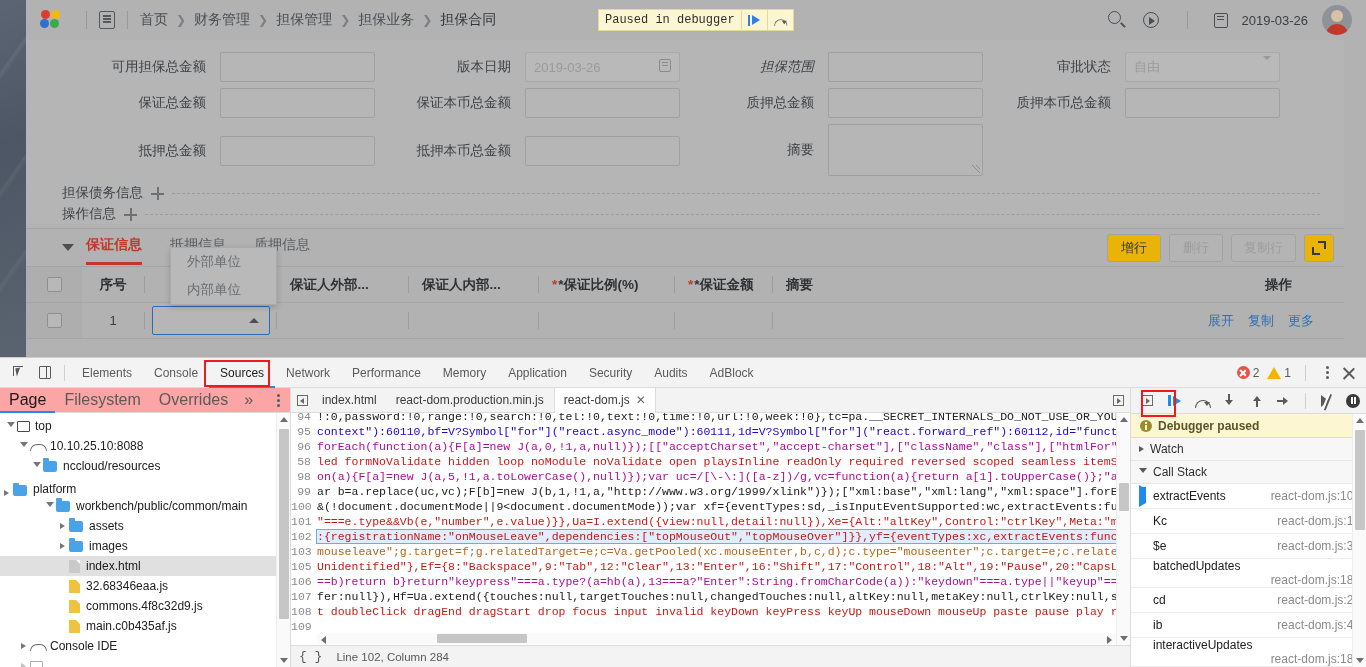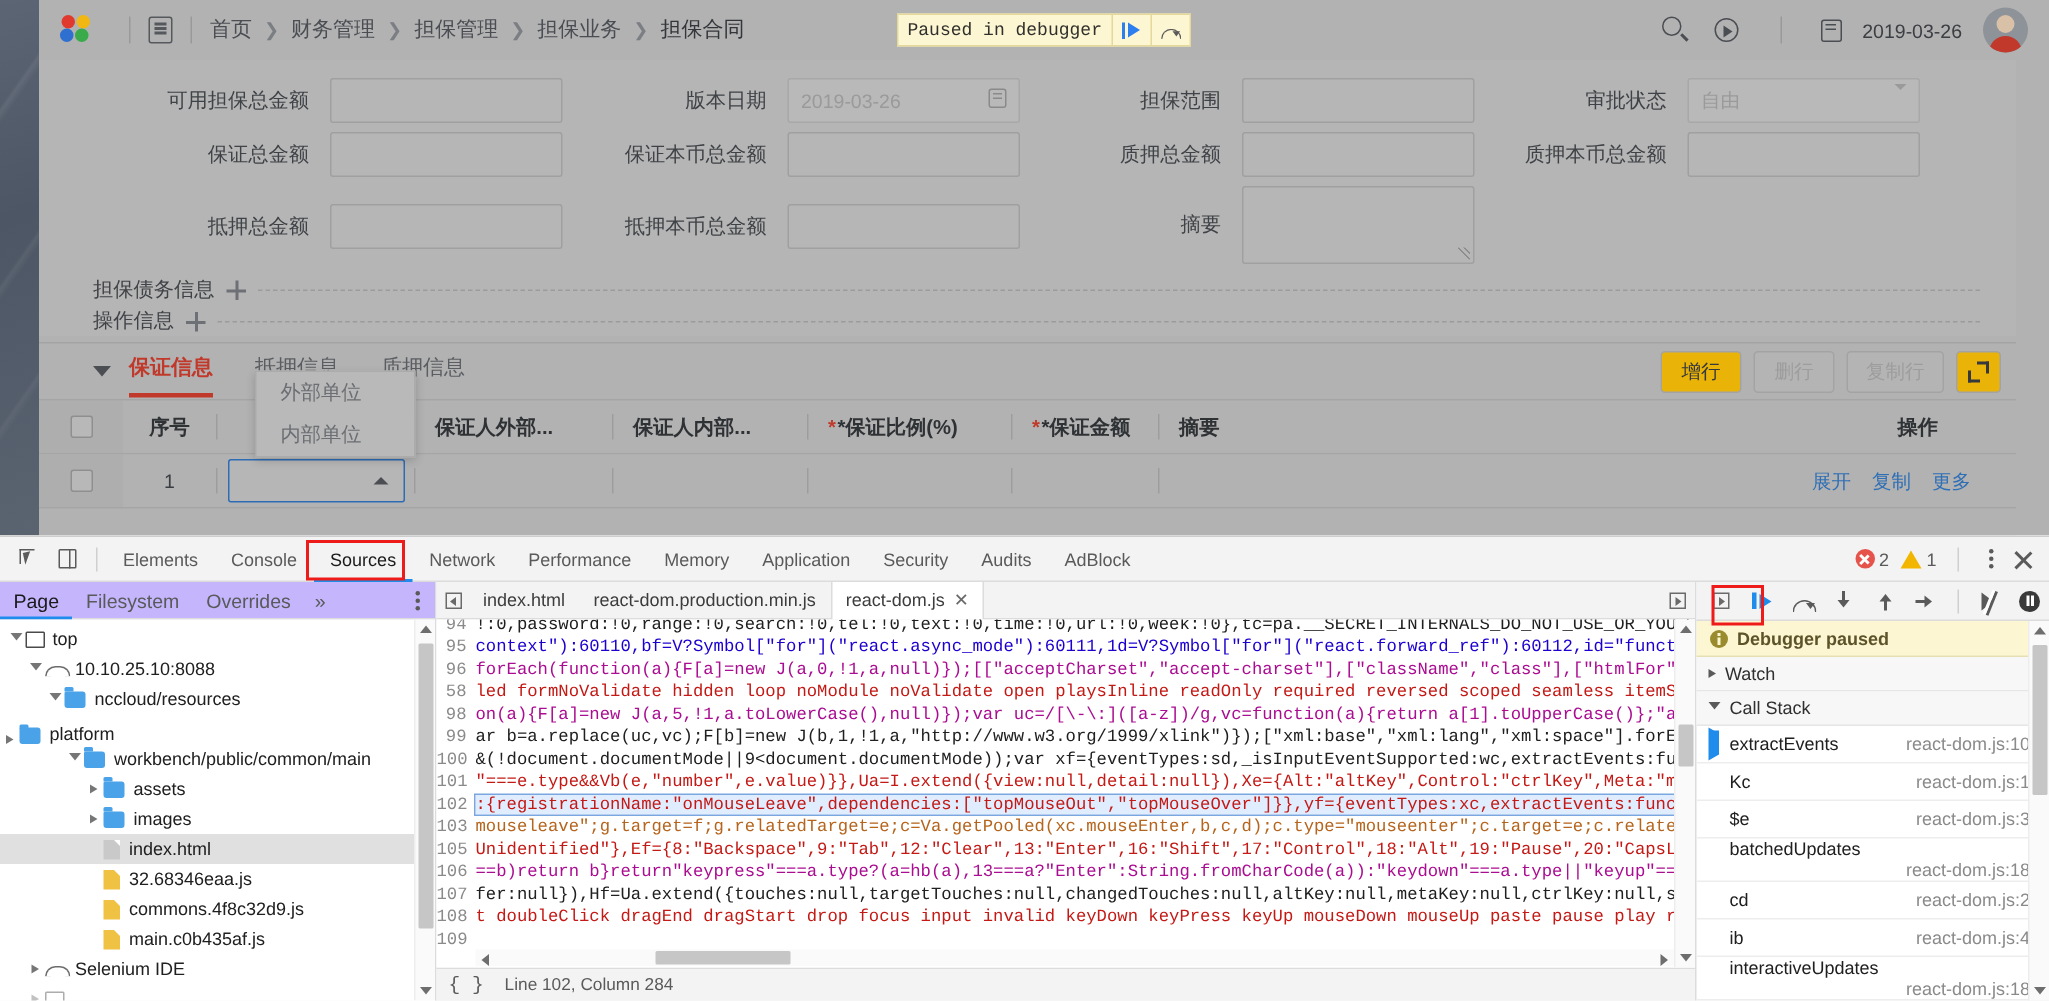--- a/index.html
+++ b/index.html
@@ -168,21 +168,21 @@
   .kebab{width:14px;display:flex;flex-direction:column;align-items:center;gap:2px;}
   .kebab i{width:3px;height:3px;border-radius:50%;background:#5a5a5a;display:block;}
   .xclose{width:14px;height:14px;position:relative;}
   .xclose:before,.xclose:after{content:"";position:absolute;left:6px;top:0;width:1.6px;height:15px;background:#5a5a5a;}
   .xclose:before{transform:rotate(45deg);} .xclose:after{transform:rotate(-45deg);}
 
   .dt-body{position:absolute;top:30px;left:0;right:0;bottom:0;display:flex;}
 
   
   .nav-pane{width:291px;border-right:1px solid #dcdcdc;display:flex;flex-direction:column;background:#fff;}
-  .nav-tabs{height:25px;display:flex;align-items:center;border-bottom:1px solid #dcdcdc;background:#c4b5fd;font-size:13px;}
+  .nav-tabs{height:25px;display:flex;align-items:center;border-bottom:1px solid #dcdcdc;background:#fca5a5;font-size:16px;}
   .nav-tab{padding:0 9px;height:25px;display:flex;align-items:center;color:#5a5a5a;}
   .nav-tab.sel{color:#1a1a1a;box-shadow:inset 0 -2px 0 #1f8ceb;}
   .nav-more{padding:0 7px;color:#5a5a5a;}
   .nav-kebab{margin-left:auto;padding-right:9px;}
   .tree{flex:1;overflow:hidden;position:relative;padding-top:3px;background:#fff;}
   .tnode{height:20px;display:flex;align-items:center;font-size:12px;color:#202020;white-space:nowrap;}
   .tnode.sel{background:#e0e0e0;}
   .tw{width:13px;display:flex;align-items:center;justify-content:center;flex:none;}
   .tw .ar{width:0;height:0;border-left:5px solid #767676;border-top:3.5px solid transparent;border-bottom:3.5px solid transparent;}
   .tw .ar.down{border-left:4px solid transparent;border-right:4px solid transparent;border-top:5px solid #767676;}
@@ -328,21 +328,21 @@
       <div class="finput" style="width:155px;margin-left:14px;"></div>
     </div>
     <div class="frow" style="left:365px;top:12px;">
       <div class="flabel" style="width:120px;">版本日期</div>
       <div class="finput disabled" style="width:155px;margin-left:14px;">
         <span>2019-03-26</span>
         <span class="suffix"><span class="cal-s"></span></span>
       </div>
     </div>
     <div class="frow" style="left:668px;top:12px;">
-      <div class="flabel" style="width:120px;">担保范围</div>
+      <div class="flabel" style="width:120px;font-style:italic;">担保范围</div>
       <div class="finput" style="width:155px;margin-left:14px;"></div>
     </div>
     <div class="frow" style="left:965px;top:12px;">
       <div class="flabel" style="width:120px;">审批状态</div>
       <div class="finput disabled" style="width:155px;margin-left:14px;">
         <span>自由</span>
         <span class="suffix"><span class="caret-d"></span></span>
       </div>
     </div>
 
@@ -579,21 +579,21 @@
         <div class="tnode" style="padding-left:56px;">
           <span class="tw"></span>
           <span class="ico-js"></span>
           <span>main.c0b435af.js</span>
         </div>
         <div class="tnode" style="padding-left:17px;">
           <span class="tw">
               <span class="ar"></span>
             </span>
           <span class="ico-cloud"></span>
-          <span>Selenium IDE</span>
+          <span>Console IDE</span>
         </div>
         <div class="tnode" style="padding-left:17px;opacity:.45;">
           <span class="tw">
               <span class="ar"></span>
             </span>
           <span class="ico-frame"></span>
         </div>
 
         <div class="scrollbar-v">
           <span class="sb-arrow up"></span>

